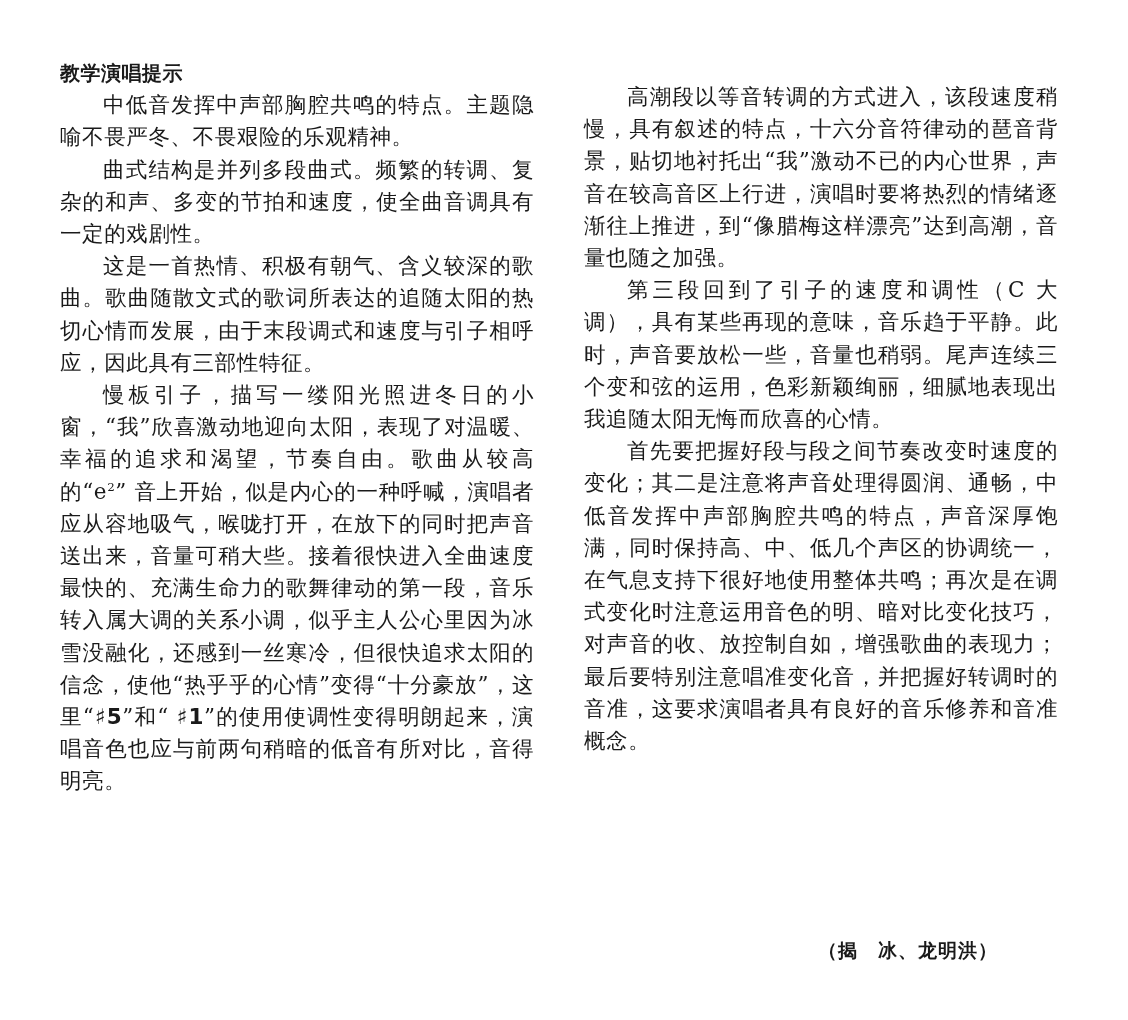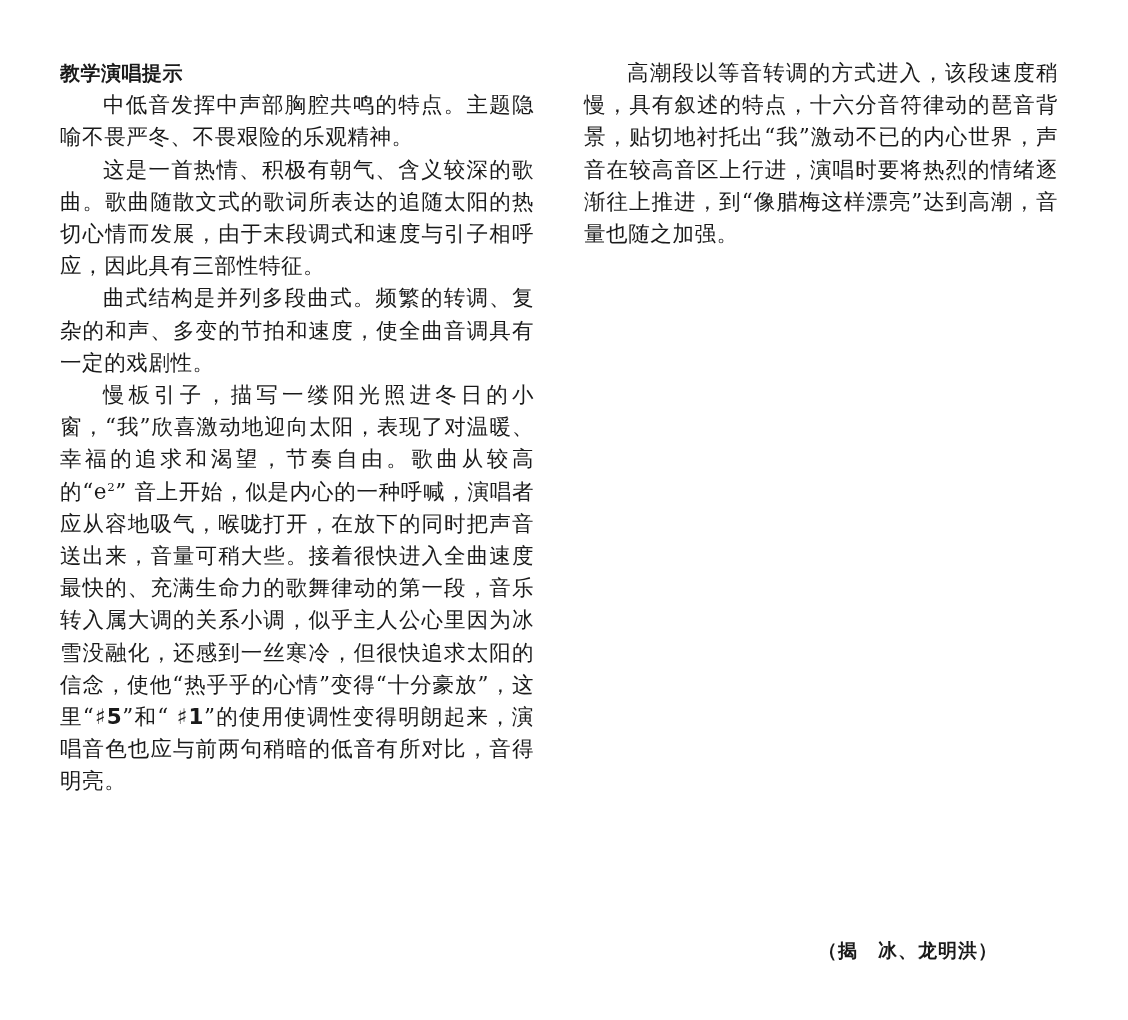--- a/index.html
+++ b/index.html
@@ -8,42 +8,44 @@
     background:#ffffff; color:#1a1a1a;
     font-family: "DejaVu Serif", "Liberation Serif", serif;
     position:relative;
   }
   .col {
     position:absolute; top:57px; width:474px;
     font-size:21.5px; line-height:32.2px;
     letter-spacing:0.6px;
   }
   .col-left { left:60px; height:928px; overflow:hidden; }
-  .col-right { left:584px; }
+  .col-right { left:584px;margin-top:24px; }
   .heading {
     font-family: Liberation Serif, serif;
     font-weight:bold; font-size:20px; letter-spacing:0.5px;
   }
   .para { text-indent:2em; margin:0; text-align:justify; }
   .author {
     position:absolute; left:818px; top:938px;
     font-family: Liberation Serif, serif;
     font-weight:bold; font-size:19px; letter-spacing:1px;
   }
   sup { font-size:0.55em; line-height:0; }
   .b { font-family:"DejaVu Sans","Liberation Sans",sans-serif; font-weight:bold; }
 </style>
 </head>
 <body>
 
 <div class="col col-left">
   <div class="heading">教学演唱提示</div>
   <p class="para">中低音发挥中声部胸腔共鸣的特点。主题隐喻不畏严冬、不畏艰险的乐观精神。</p>
+  <p class="para">曲式结构是并列多段曲式。频繁的转调、复杂的和声、多变的节拍和速度，使全曲音调具有一定的戏剧性。</p>
   <p class="para">这是一首热情、积极有朝气、含义较深的歌曲。歌曲随散文式的歌词所表达的追随太阳的热切心情而发展，由于末段调式和速度与引子相呼应，因此具有三部性特征。</p>
-  <p class="para">曲式结构是并列多段曲式。频繁的转调、复杂的和声、多变的节拍和速度，使全曲音调具有一定的戏剧性。</p>
   <p class="para"><span>慢板引子，描写一缕阳光照进冬日的小窗，“我”欣喜激动地迎向太阳，表现了对温暖、幸福的追求和渴望，节奏自由。歌曲从较高的“e</span><sup>2</sup><span>” 音上开始，似是内心的一种呼喊，演唱者应从容地吸气，喉咙打开，在放下的同时把声音送出来，音量可稍大些。接着很快进入全曲速度最快的、充满生命力的歌舞律动的第一段，音乐转入属大调的关系小调，似乎主人公心里因为冰雪没融化，还感到一丝寒冷，但很快追求太阳的信念，使他“热乎乎的心情”变得“十分豪放”，这里“</span><span class="b">♯5</span><span>”和“ </span><span class="b">♯1</span><span>”的使用使调性变得明朗起来，演唱音色也应与前两句稍暗的低音有所对比，音得明亮。</span></p>
 </div>
 
 <div class="col col-right">
   <p class="para">高潮段以等音转调的方式进入，该段速度稍慢，具有叙述的特点，十六分音符律动的琶音背景，贴切地衬托出“我”激动不已的内心世界，声音在较高音区上行进，演唱时要将热烈的情绪逐渐往上推进，到“像腊梅这样漂亮”达到高潮，音量也随之加强。</p>
+  <p class="para">第三段回到了引子的速度和调性（C 大调），具有某些再现的意味，音乐趋于平静。此时，声音要放松一些，音量也稍弱。尾声连续三个变和弦的运用，色彩新颖绚丽，细腻地表现出我追随太阳无悔而欣喜的心情。</p>
+  <p class="para">首先要把握好段与段之间节奏改变时速度的变化；其二是注意将声音处理得圆润、通畅，中低音发挥中声部胸腔共鸣的特点，声音深厚饱满，同时保持高、中、低几个声区的协调统一，在气息支持下很好地使用整体共鸣；再次是在调式变化时注意运用音色的明、暗对比变化技巧，对声音的收、放控制自如，增强歌曲的表现力；最后要特别注意唱准变化音，并把握好转调时的音准，这要求演唱者具有良好的音乐修养和音准概念。</p>
 </div>
 
 <div class="author">（揭　冰、龙明洪）</div>
 
 </body></html>

